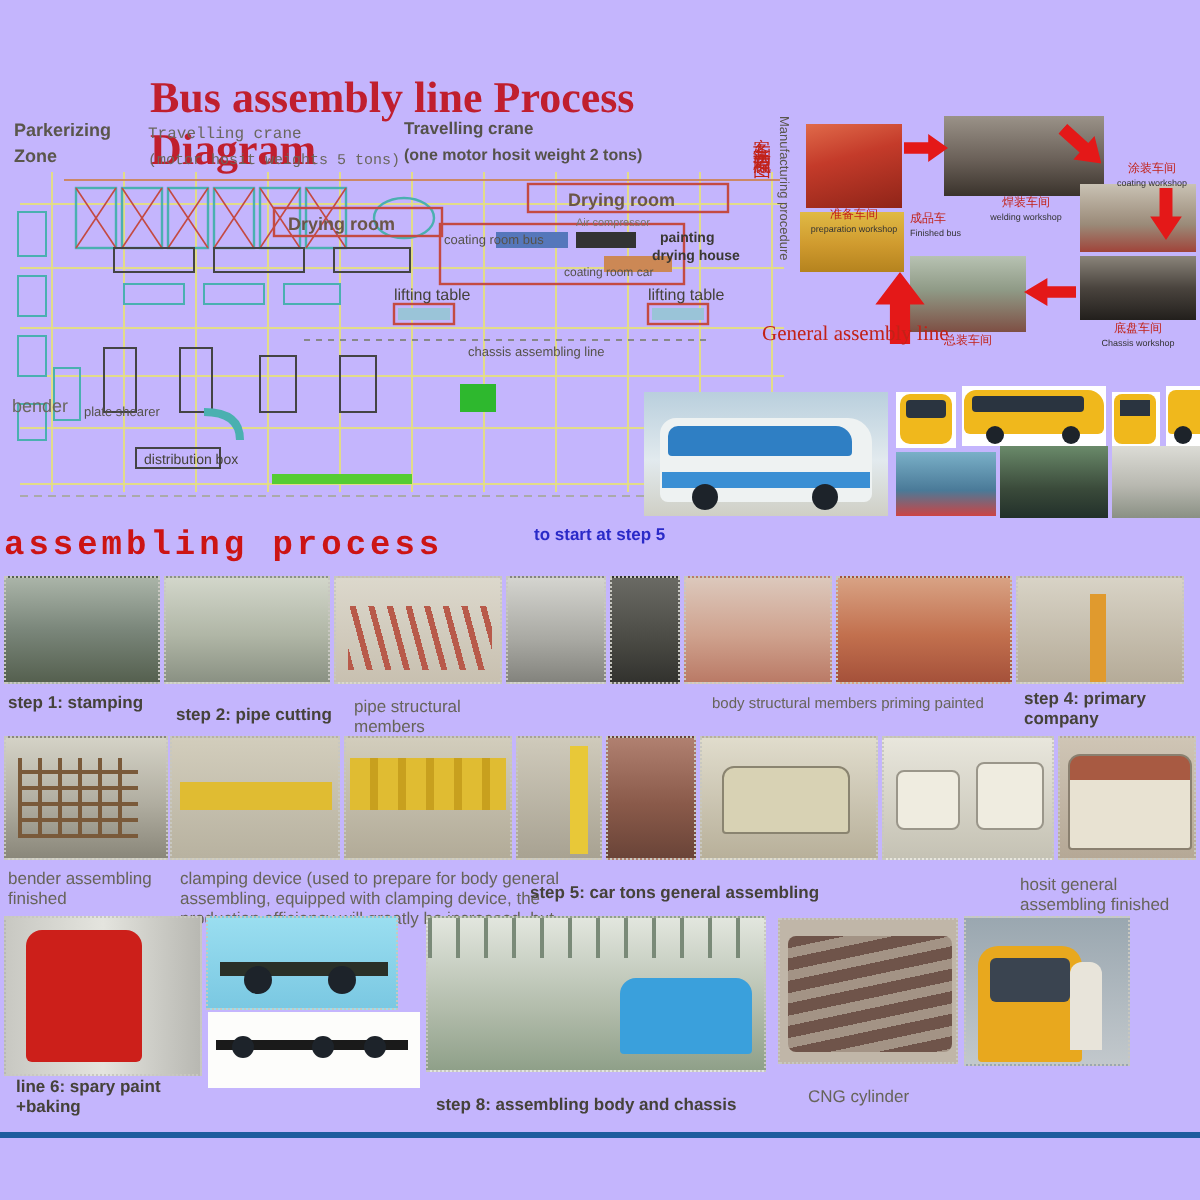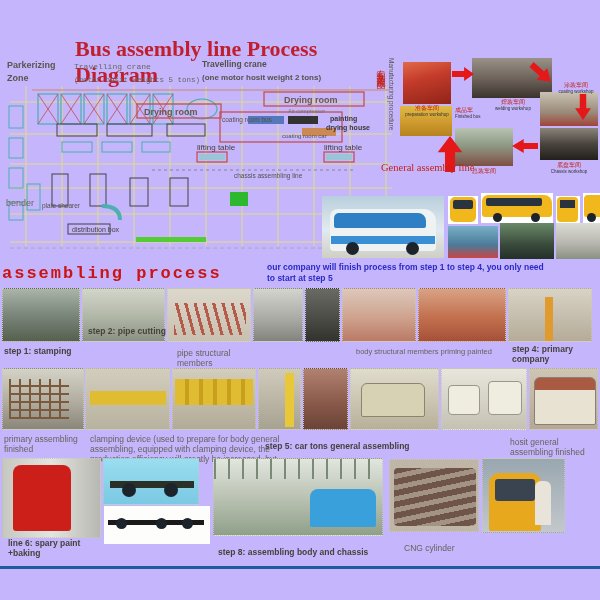--- a/index.html
+++ b/index.html
@@ -201,39 +201,38 @@
   <div class="ph" style="left:583px;top:193px;width:17px;height:30px;border:none;background:#fff;">
     <div class="shape" style="left:1px;top:2px;width:16px;height:22px;background:#f0b81c;border-radius:4px 0 0 2px;"></div>
     <div class="wheel" style="left:4px;bottom:1px;width:9px;height:9px;"></div>
   </div>
   <div class="ph" style="left:448px;top:226px;width:50px;height:32px;border:none;background:linear-gradient(180deg,#7ab0c8 0%,#4a7a98 60%,#cc4444 100%);"></div>
   <div class="ph" style="left:500px;top:223px;width:54px;height:36px;border:none;background:linear-gradient(180deg,#6a8a6a 0%,#3a4a3a 60%,#22302a 100%);"></div>
   <div class="ph" style="left:556px;top:223px;width:44px;height:36px;border:none;background:linear-gradient(180deg,#dcdcd6 0%,#b8b8b0 55%,#8a9084 100%);"></div>
 
   <div class="abs" style="left:2px;top:264px;font:bold 17px 'Liberation Mono',monospace;color:#cc1414;letter-spacing:2px;">assembling process</div>
   <div class="abs" style="left:267px;top:262px;width:300px;font:bold 8.5px 'Liberation Sans',sans-serif;color:#2a2ac8;line-height:1.25;">
-    <span style="display:block;">our company will finish process from step 1 to step 4, you only need</span>
     <span style="display:block;">to start at step 5</span>
   </div>
 
   <div class="ph" style="left:2px;top:288px;width:78px;height:54px;background:linear-gradient(180deg,#aab4a8 0%,#7a867a 50%,#55604f 100%);"></div>
   <div class="ph" style="left:82px;top:288px;width:83px;height:54px;background:linear-gradient(180deg,#d2d6ca 0%,#b0b6a6 55%,#8a9183 100%);"></div>
   <div class="ph" style="left:167px;top:288px;width:84px;height:54px;background:linear-gradient(180deg,#dcd8cc 0%,#c8c0b0 100%);">
     <div class="shape" style="left:6px;top:14px;width:72px;height:32px;background:repeating-linear-gradient(75deg,#b85a4a 0 3px,transparent 3px 9px);"></div>
   </div>
   <div class="ph" style="left:253px;top:288px;width:50px;height:54px;background:linear-gradient(180deg,#d4d4cf 0%,#a8a8a2 60%,#83837d 100%);"></div>
   <div class="ph" style="left:305px;top:288px;width:35px;height:54px;background:linear-gradient(180deg,#6a6a64 0%,#4a4a44 60%,#32322e 100%);"></div>
   <div class="ph" style="left:342px;top:288px;width:74px;height:54px;background:linear-gradient(180deg,#dcc8bc 0%,#cfa28e 55%,#ba7a66 100%);"></div>
   <div class="ph" style="left:418px;top:288px;width:88px;height:54px;background:linear-gradient(180deg,#d8a284 0%,#c2704e 55%,#a5513a 100%);"></div>
   <div class="ph" style="left:508px;top:288px;width:84px;height:54px;background:linear-gradient(180deg,#d8d3c6 0%,#b5ab98 100%);">
     <div class="shape" style="left:36px;top:8px;width:8px;height:44px;background:#e09a2e;"></div>
   </div>
 
   <div class="lbl" style="left:4px;top:346px;width:80px;">step 1: stamping</div>
-  <div class="lbl" style="left:88px;top:326px;width:110px;">step 2: pipe cutting</div>
+  <div class="lbl" style="left:88px;top:352px;width:110px;">step 2: pipe cutting</div>
   <div class="lbl plain" style="left:177px;top:348px;width:90px;">pipe structural members</div>
   <div class="lbl plain" style="left:356px;top:348px;width:155px;font-size:7.5px;white-space:nowrap;">body structural members priming painted</div>
   <div class="lbl" style="left:512px;top:344px;width:70px;">step 4: primary company</div>
 
   <div class="ph" style="left:2px;top:368px;width:82px;height:62px;background:linear-gradient(180deg,#d4d2c6 0%,#b0ada0 55%,#8a877a 100%);">
     <div class="shape" style="left:6px;top:10px;width:60px;height:40px;background:repeating-linear-gradient(0deg,#7a5a3a 0 2px,transparent 2px 8px),repeating-linear-gradient(90deg,#7a5a3a 0 2px,transparent 2px 10px);"></div>
   </div>
   <div class="ph" style="left:85px;top:368px;width:85px;height:62px;background:linear-gradient(180deg,#d2cdbc 0%,#b8b2a0 100%);">
     <div class="shape" style="left:4px;top:22px;width:76px;height:14px;background:#e0bc32;"></div>
   </div>
@@ -248,21 +247,21 @@
     <div class="shape" style="left:10px;top:14px;width:62px;height:32px;background:#d8d2b4;border-radius:6px 6px 2px 2px;border:1px solid #8a8470;"></div>
   </div>
   <div class="ph" style="left:441px;top:368px;width:86px;height:62px;background:linear-gradient(180deg,#e8e6dc 0%,#c5c2b4 100%);">
     <div class="shape" style="left:6px;top:16px;width:30px;height:28px;background:#efece0;border:1px solid #9a968a;border-radius:4px;"></div>
     <div class="shape" style="left:46px;top:12px;width:32px;height:32px;background:#efece0;border:1px solid #9a968a;border-radius:4px;"></div>
   </div>
   <div class="ph" style="left:529px;top:368px;width:69px;height:62px;background:linear-gradient(180deg,#cfc5b5 0%,#b5a896 100%);">
     <div class="shape" style="left:4px;top:8px;width:60px;height:46px;background:linear-gradient(180deg,#a85a42 0 12px,#e8e2d2 12px);border-radius:6px 6px 2px 2px;border:1px solid #8a8070;"></div>
   </div>
 
-  <div class="lbl plain" style="left:4px;top:434px;width:82px;">primary assembling finished</div>
+  <div class="lbl plain" style="left:4px;top:434px;width:82px;">bender assembling finished</div>
   <div class="lbl plain" style="left:90px;top:434px;width:218px;">clamping device (used to prepare for body general assembling, equipped with clamping device, the production efficiency will greatly be increased, but</div>
   <div class="lbl" style="left:265px;top:441px;width:230px;white-space:nowrap;">step 5: car tons general assembling</div>
   <div class="lbl plain" style="left:510px;top:437px;width:85px;">hosit general assembling finished</div>
 
   <div class="ph" style="left:2px;top:458px;width:99px;height:80px;background:linear-gradient(90deg,#c8c8c2 0%,#e4e4de 50%,#b8b8b2 100%);">
     <div class="shape" style="left:10px;top:6px;width:58px;height:66px;background:#cc1f1a;border-radius:8px 8px 3px 3px;"></div>
   </div>
   <div class="ph" style="left:103px;top:458px;width:96px;height:47px;background:linear-gradient(180deg,#9adef0 0%,#7ac8e2 100%);">
     <div class="shape" style="left:6px;top:22px;width:84px;height:7px;background:#2a3028;"></div>
     <div class="wheel" style="left:18px;top:24px;width:14px;height:14px;"></div>

